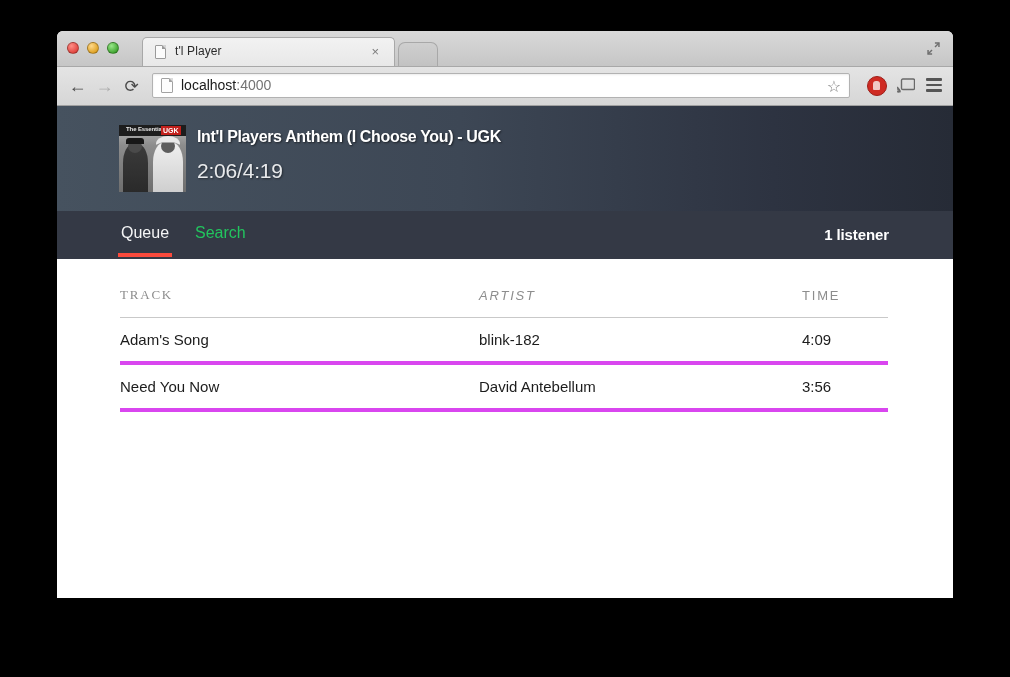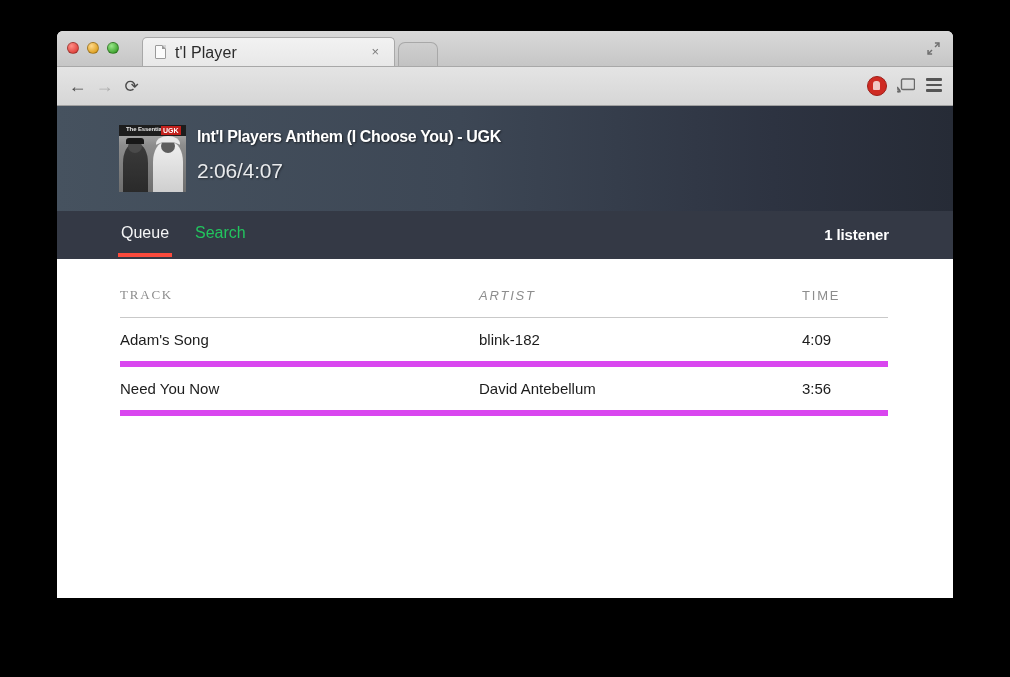--- a/index.html
+++ b/index.html
@@ -74,21 +74,21 @@
     content: "";
     position: absolute;
     right: -1px; top: -1px;
     border-width: 0 4px 4px 0;
     border-style: solid;
     border-color: #9a9a9a #d4d4d4;
   }
   .tab-title {
     position: absolute;
     left: 32px; top: 6px;
-    font-size: 16px;
+    font-size: 12px;
     color: #2b2b2b;
     letter-spacing: 0.1px;
     white-space: nowrap;
   }
   .tab-close {
     position: absolute;
     right: 15px; top: 6px;
     font-size: 13px;
     color: #7c7c7c;
     line-height: 15px;
@@ -405,21 +405,21 @@
     font-weight: normal;
     color: #8d8d8d;
     letter-spacing: 1.8px;
     padding: 0 0 14px 0;
     border-bottom: 1px solid #c9c9c9;
   }
   .queue-table td {
     font-size: 15px;
     color: #1c1c1c;
     padding: 13px 0 13px 0;
-    border-bottom: 6px solid #d946ef;
+    border-bottom: 4px solid #d946ef;
   }
   .col-track  { width: 359px; font-family: Liberation Serif, serif; }
   .col-artist { width: 323px; font-style: italic; }
   .col-time   { width: 86px; }
 </style>
 </head>
 <body>
 
 <div class="browser-window">
 
@@ -443,20 +443,25 @@
       <path d="M6.5 13.8 L2.2 13.8 L2.2 9.5" fill="none" stroke="#6f6f6f" stroke-width="1.6"></path>
       <path d="M2.4 13.6 L6.4 9.6" stroke="#6f6f6f" stroke-width="1.6"></path>
     </svg>
   </div>
 
   <div class="toolbar">
     <div class="nav-btn nav-back">←</div>
     <div class="nav-btn nav-forward">→</div>
     <div class="nav-btn nav-reload">⟳</div>
 
+    <div class="omnibox">
+      <div class="omni-favicon"></div>
+      <div class="omni-url"><span>localhost</span><span class="port">:4000</span></div>
+      <div class="star-btn">☆</div>
+    </div>
 
     <div class="adblock-icon"></div>
     <svg class="cast-icon" viewBox="0 0 18 15">
       <rect x="4.5" y="1" width="13" height="10.5" rx="1.3" fill="none" stroke="#6a6a6a" stroke-width="1.4"></rect>
       <path d="M0.7 14.2 A3.3 3.3 0 0 0 -2.6 10.9" fill="none" stroke="#6a6a6a" stroke-width="1.4" transform="translate(2.2,0)"></path>
       <path d="M2.9 14.2 A5.5 5.5 0 0 0 -2.6 8.7" fill="none" stroke="#6a6a6a" stroke-width="1.4" transform="translate(0,0)"></path>
       <circle cx="1.3" cy="13.5" r="1.3" fill="#6a6a6a"></circle>
     </svg>
     <div class="menu-icon">
       <i></i>
@@ -473,21 +478,21 @@
         <div class="fig-left-head"></div>
         <div class="fig-left-cap"></div>
         <div class="fig fig-right"></div>
         <div class="fig-right-head"></div>
         <div class="fig-right-hood"></div>
         <div class="art-top"></div>
         <div class="art-essential">The Essential</div>
         <div class="art-ugk">UGK</div>
       </div>
       <div class="now-title">Int'l Players Anthem (I Choose You) - UGK</div>
-      <div class="now-time">2:06/4:07</div>
+      <div class="now-time">2:06/4:19</div>
     </div>
 
     <div class="navbar">
       <div class="nav-tabs">
         <div class="nav-tab active">Queue</div>
         <div class="nav-tab inactive">Search</div>
       </div>
       <div class="listeners">1 listener</div>
     </div>
 

